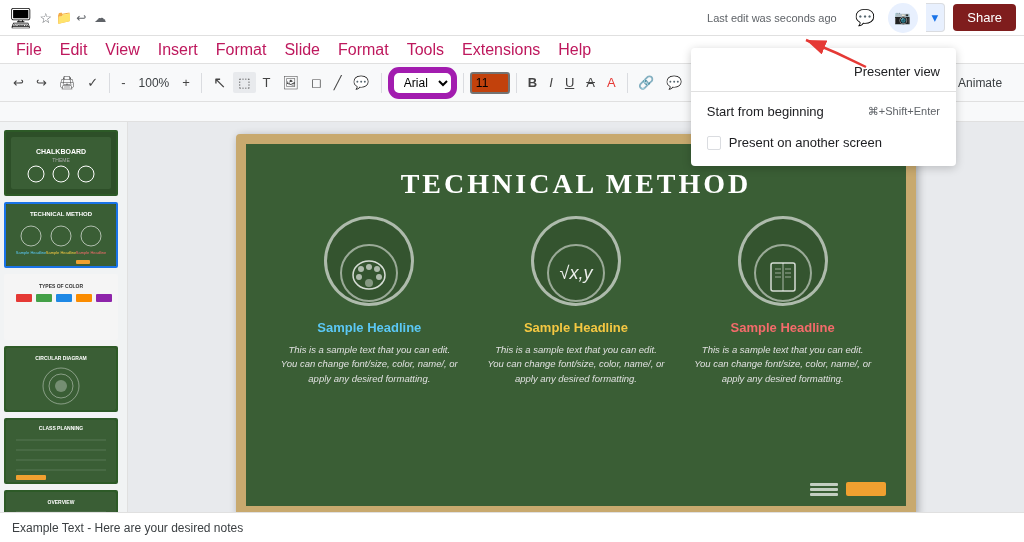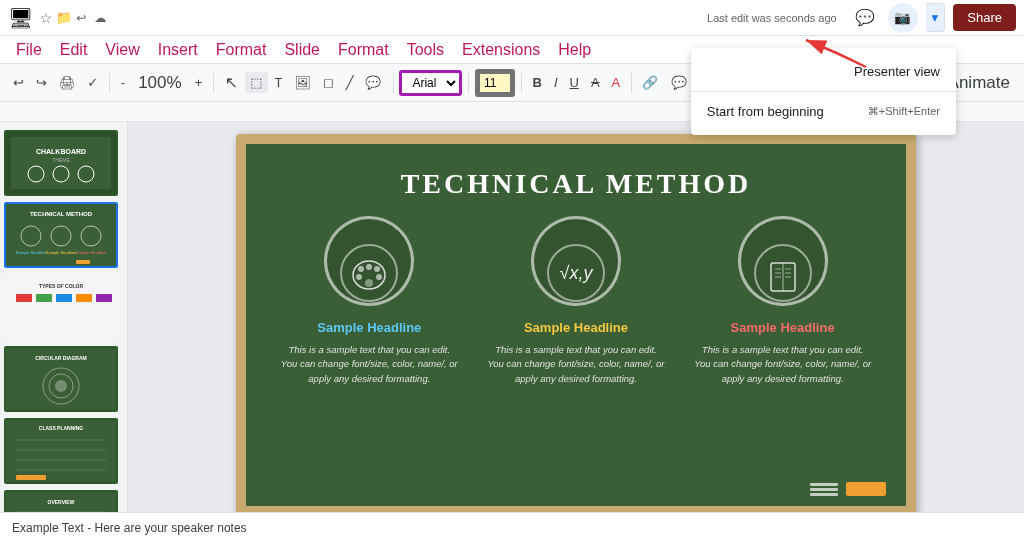--- a/index.html
+++ b/index.html
@@ -19,23 +19,23 @@
     .share-btn { background: #7f1d1d; color: #fff; border: none; border-radius: 4px; padding: 6px 14px; font-size: 13px; font-weight: 500; cursor: pointer; }
 
     
     .menu-bar { background: #fff; display: flex; align-items: center; padding: 0 8px; height: 28px; gap: 2px; border-bottom: 1px solid #e0e0e0; }
     .menu-item { padding: 2px 8px; color: #be185d; font-size: 16px; cursor: pointer; border-radius: 3px; }
 
     
     .toolbar { background: #f8f9fa; border-bottom: 1px solid #e0e0e0; display: flex; align-items: center; padding: 4px 8px; height: 38px; gap: 2px; flex-wrap: nowrap; overflow: hidden; }
     .tb-btn { background: none; border: none; cursor: pointer; color: #444; font-size: 13px; padding: 3px 5px; border-radius: 2px; }
     .tb-sep { width: 1px; height: 20px; background: #dadce0; margin: 0 4px; }
-    .tb-font { border: 3px solid #a21caf; border-radius: 3px; padding: 2px 6px; font-size: 12px; background: #fff; }
-    .tb-fontsize { border: 5px solid #737373; border-radius: 3px; padding: 2px 4px; font-size: 12px; width: 40px; background: #fef9c3; }
-    .tb-label { font-size: 17px; color: #3c4043; padding: 2px 6px; cursor: pointer; }
+    .tb-font { border: 6px solid #a21caf; border-radius: 11px; padding: 2px 6px; font-size: 12px; background: #fff; }
+    .tb-fontsize { border: 2px solid #737373; border-radius: 3px; padding: 2px 4px; font-size: 12px; width: 40px; background: #c2410c; }
+    .tb-label { font-size: 12px; color: #3c4043; padding: 2px 6px; cursor: pointer; }
 
     
     .ruler { background: #f8f9fa; height: 20px; border-bottom: 1px solid #e0e0e0; display: flex; align-items: flex-end; padding-left: 130px; }
 
     
     .main-area { display: flex; height: calc(542px - 36px - 28px - 38px - 20px - 30px); }
 
     
     .sidebar { width: 128px; background: #f1f3f4; border-right: 1px solid #e0e0e0; overflow-y: auto; padding: 8px 4px; display: flex; flex-direction: column; gap: 6px; }
     .slide-thumb { background: #2d5a27; border: 2px solid transparent; cursor: pointer; position: relative; border-radius: 2px; }
@@ -327,31 +327,37 @@
           <div style="width:28px; height:3px; background:rgba(255,255,255,0.7); border-radius:1px;"></div>
           <div style="width:28px; height:3px; background:rgba(255,255,255,0.7); border-radius:1px;"></div>
         </div>
         <div style="width:40px; height:14px; background:#f0a030; border-radius:2px; margin-left:4px;"></div>
       </div>
     </div>
   </div>
 </div>
 
 <div class="notes-area">
-  <span>Example Text - Here are your speaker notes</span>
+  <span>Example Text - Here are your desired notes</span>
 </div>
 
 <div class="dropdown-popup">
   <div class="dropdown-item">
     <span class="dropdown-item-title">Presenter view</span>
   </div>
   <div class="dropdown-sep"></div>
   <div class="dropdown-item-row">
     <span class="dropdown-item-label">Start from beginning</span>
     <span class="dropdown-item-shortcut">⌘+Shift+Enter</span>
+  </div>
+  <div class="dropdown-item-row">
+    <span style="display:flex; align-items:center;">
+      <span class="dropdown-checkbox"></span>
+      <span class="dropdown-item-label">Present on another screen</span>
+    </span>
   </div>
 </div>
 
 <div style="position:fixed; top:32px; right:148px; z-index:200; pointer-events:none;">
   <svg width="80" height="40">
     <defs>
       <marker id="arrowhead" markerWidth="8" markerHeight="6" refX="8" refY="3" orient="auto">
         <polygon points="0 0, 8 3, 0 6" fill="#e53935"></polygon>
       </marker>
     </defs>

